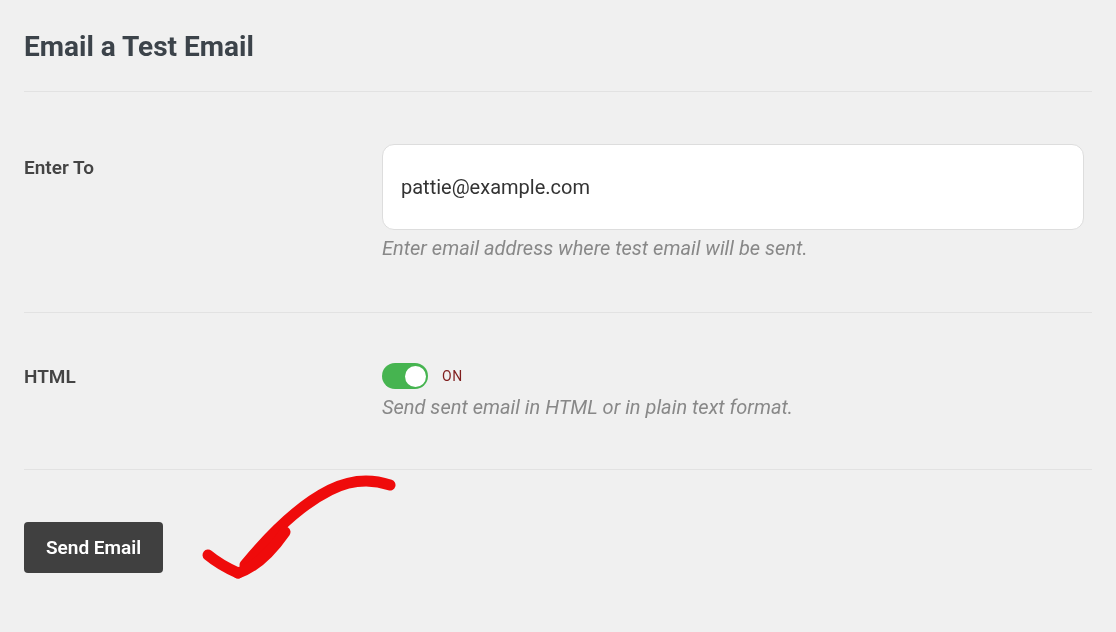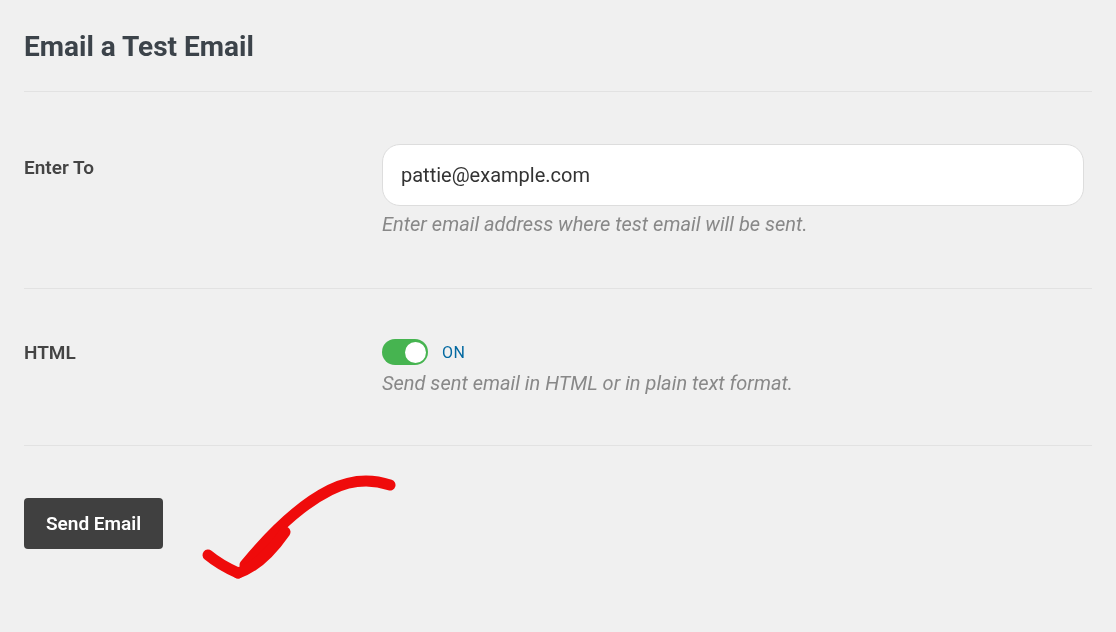--- a/index.html
+++ b/index.html
@@ -49,26 +49,26 @@
       padding-top: 2px;
     }
 
     .form-control {
       flex: 1;
     }
 
     .email-input {
       width: 100%;
       max-width: 702px;
-      padding: 18px 18px;
+      padding: 30px 18px;
       font-size: 20px;
       color: #333;
       background: #fff;
       border: 1px solid #ddd;
-      border-radius: 18px;
+      border-radius: 12px;
       font-family: inherit;
     }
 
     .help-text {
       font-size: 20px;
       font-style: italic;
       color: #888;
       margin-top: 6px;
     }
 
@@ -91,22 +91,22 @@
       position: absolute;
       width: 21px;
       height: 21px;
       background: #fff;
       border-radius: 50%;
       top: 2.5px;
       right: 2.5px;
     }
 
     .toggle-status {
-      font-size: 16px;
-      color: #0369a1;
+      font-size: 14px;
+      color: #7f1d1d;
       letter-spacing: 0.5px;
       text-align: center;
     }
 
     .button-row {
       padding-top: 52px;
     }
 
     .send-button {
       background: #404040;

